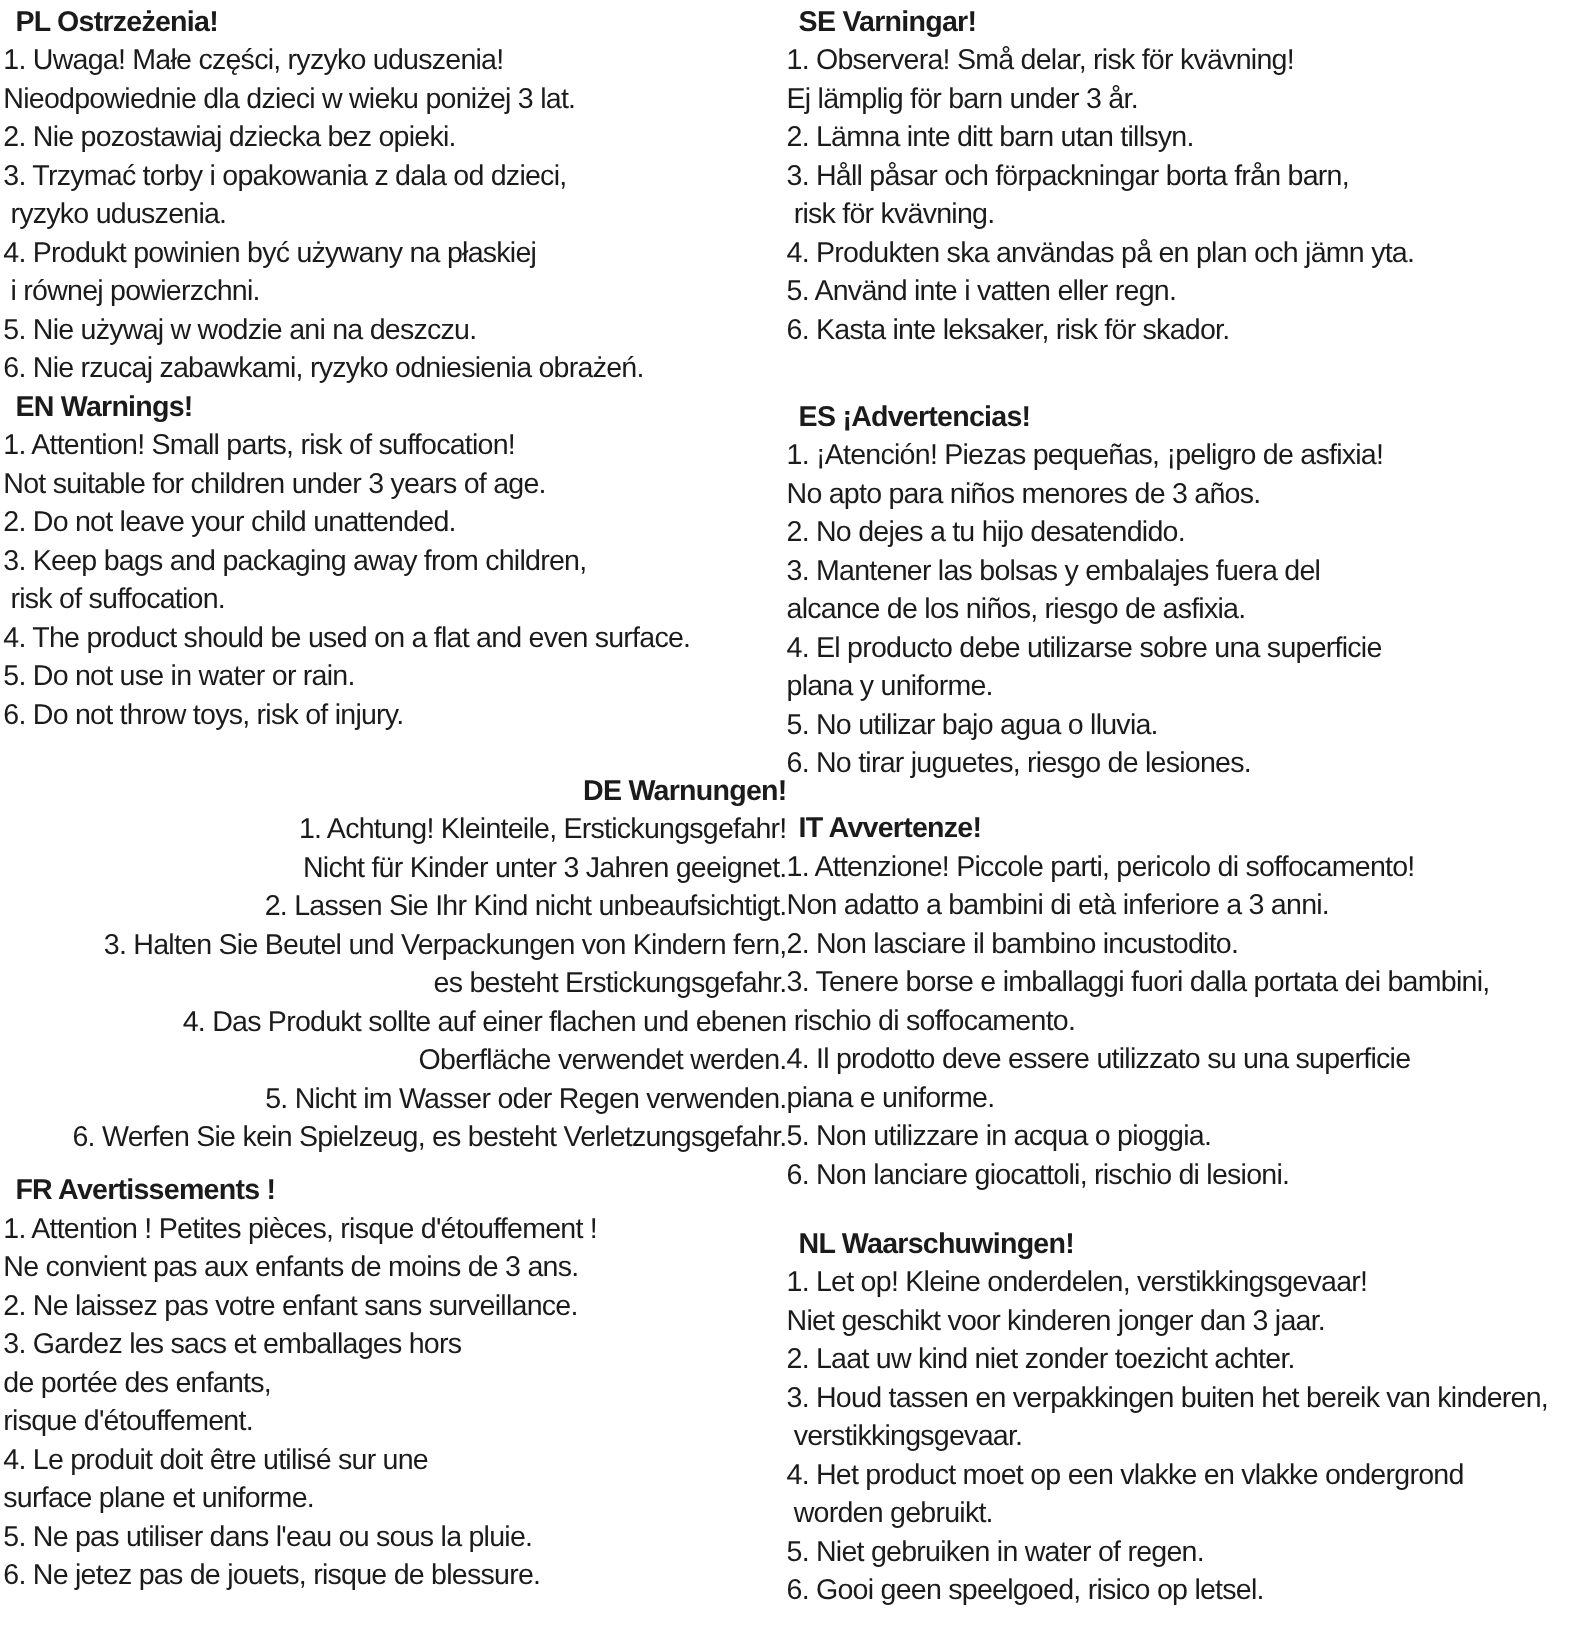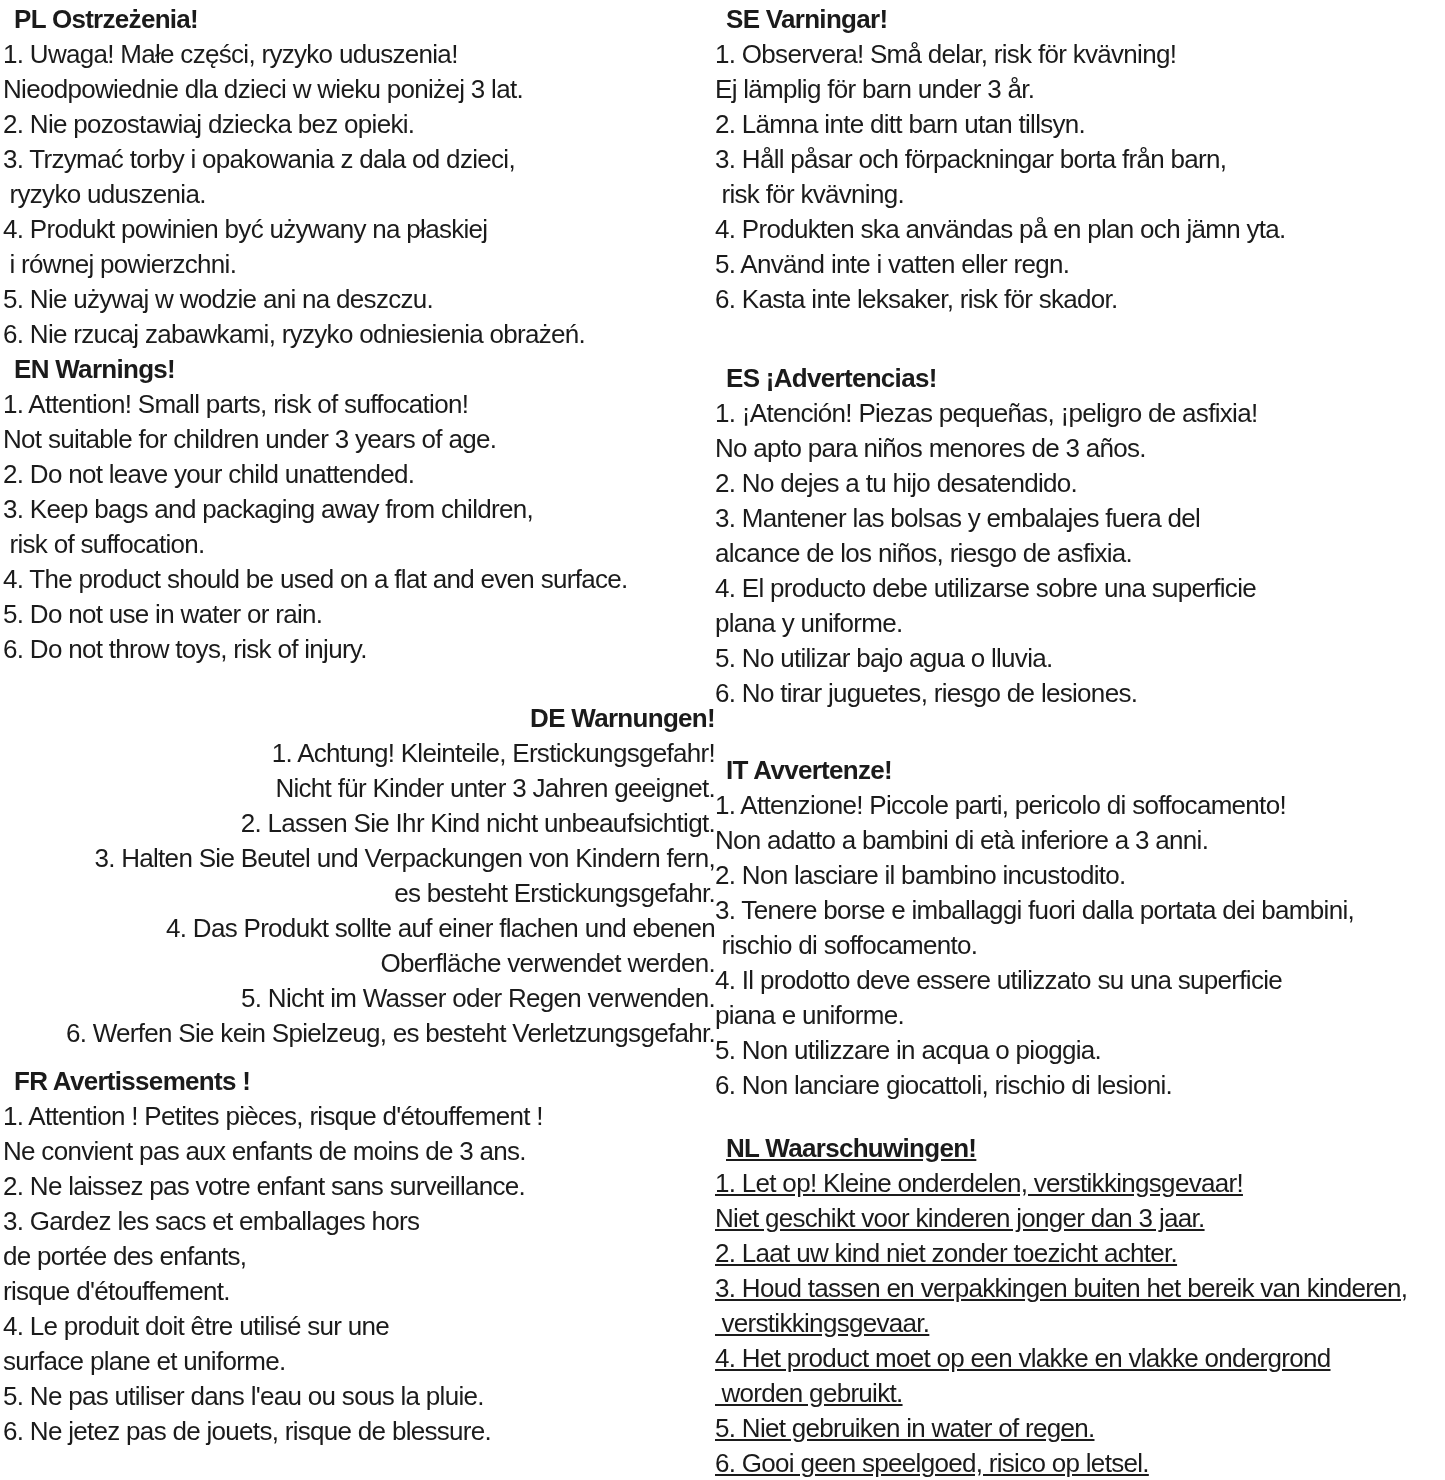--- a/index.html
+++ b/index.html
@@ -32,22 +32,22 @@
   .heading {
     font-weight: bold;
     padding-left: 11px;
   }
   .line { height: 35px; }
   
   .sec-en { }
   .sec-de { margin-top: 34px; text-align: right; }
   .sec-fr { margin-top: 13px; }
   .sec-es { margin-top: 44px; }
-  .sec-it { margin-top: 42px; }
-  .sec-nl { margin-top: 28px; text-decoration: underline; }
+  .sec-it { margin-top: 24px; }
+  .sec-nl { margin-top: 28px; }
 </style>
 </head>
 <body style="background: rgb(255, 255, 255); color: rgb(27, 27, 27);">
 
 <div class="page">
   <div class="column col-left"><section class="section sec-pl"><div class="heading">PL Ostrzeżenia!</div><div class="line">1. Uwaga! Małe części, ryzyko uduszenia!</div><div class="line">Nieodpowiednie dla dzieci w wieku poniżej 3 lat.</div><div class="line">2. Nie pozostawiaj dziecka bez opieki.</div><div class="line">3. Trzymać torby i opakowania z dala od dzieci,</div><div class="line"> ryzyko uduszenia.</div><div class="line">4. Produkt powinien być używany na płaskiej</div><div class="line"> i równej powierzchni.</div><div class="line">5. Nie używaj w wodzie ani na deszczu.</div><div class="line">6. Nie rzucaj zabawkami, ryzyko odniesienia obrażeń.</div></section><section class="section sec-en"><div class="heading">EN Warnings!</div><div class="line">1. Attention! Small parts, risk of suffocation!</div><div class="line">Not suitable for children under 3 years of age.</div><div class="line">2. Do not leave your child unattended.</div><div class="line">3. Keep bags and packaging away from children,</div><div class="line"> risk of suffocation.</div><div class="line">4. The product should be used on a flat and even surface.</div><div class="line">5. Do not use in water or rain.</div><div class="line">6. Do not throw toys, risk of injury.</div></section><section class="section sec-de"><div class="heading">DE Warnungen!</div><div class="line">1. Achtung! Kleinteile, Erstickungsgefahr!</div><div class="line">Nicht für Kinder unter 3 Jahren geeignet.</div><div class="line">2. Lassen Sie Ihr Kind nicht unbeaufsichtigt.</div><div class="line">3. Halten Sie Beutel und Verpackungen von Kindern fern,</div><div class="line">es besteht Erstickungsgefahr.</div><div class="line">4. Das Produkt sollte auf einer flachen und ebenen</div><div class="line">Oberfläche verwendet werden.</div><div class="line">5. Nicht im Wasser oder Regen verwenden.</div><div class="line">6. Werfen Sie kein Spielzeug, es besteht Verletzungsgefahr.</div></section><section class="section sec-fr"><div class="heading">FR Avertissements !</div><div class="line">1. Attention ! Petites pièces, risque d'étouffement !</div><div class="line">Ne convient pas aux enfants de moins de 3 ans.</div><div class="line">2. Ne laissez pas votre enfant sans surveillance.</div><div class="line">3. Gardez les sacs et emballages hors</div><div class="line">de portée des enfants,</div><div class="line">risque d'étouffement.</div><div class="line">4. Le produit doit être utilisé sur une</div><div class="line">surface plane et uniforme.</div><div class="line">5. Ne pas utiliser dans l'eau ou sous la pluie.</div><div class="line">6. Ne jetez pas de jouets, risque de blessure.</div></section></div>
   <div class="column col-right"><section class="section sec-se"><div class="heading">SE Varningar!</div><div class="line">1. Observera! Små delar, risk för kvävning!</div><div class="line">Ej lämplig för barn under 3 år.</div><div class="line">2. Lämna inte ditt barn utan tillsyn.</div><div class="line">3. Håll påsar och förpackningar borta från barn,</div><div class="line"> risk för kvävning.</div><div class="line">4. Produkten ska användas på en plan och jämn yta.</div><div class="line">5. Använd inte i vatten eller regn.</div><div class="line">6. Kasta inte leksaker, risk för skador.</div></section><section class="section sec-es"><div class="heading">ES ¡Advertencias!</div><div class="line">1. ¡Atención! Piezas pequeñas, ¡peligro de asfixia!</div><div class="line">No apto para niños menores de 3 años.</div><div class="line">2. No dejes a tu hijo desatendido.</div><div class="line">3. Mantener las bolsas y embalajes fuera del</div><div class="line">alcance de los niños, riesgo de asfixia.</div><div class="line">4. El producto debe utilizarse sobre una superficie</div><div class="line">plana y uniforme.</div><div class="line">5. No utilizar bajo agua o lluvia.</div><div class="line">6. No tirar juguetes, riesgo de lesiones.</div></section><section class="section sec-it"><div class="heading">IT Avvertenze!</div><div class="line">1. Attenzione! Piccole parti, pericolo di soffocamento!</div><div class="line">Non adatto a bambini di età inferiore a 3 anni.</div><div class="line">2. Non lasciare il bambino incustodito.</div><div class="line">3. Tenere borse e imballaggi fuori dalla portata dei bambini,</div><div class="line"> rischio di soffocamento.</div><div class="line">4. Il prodotto deve essere utilizzato su una superficie</div><div class="line">piana e uniforme.</div><div class="line">5. Non utilizzare in acqua o pioggia.</div><div class="line">6. Non lanciare giocattoli, rischio di lesioni.</div></section><section class="section sec-nl"><div class="heading">NL Waarschuwingen!</div><div class="line">1. Let op! Kleine onderdelen, verstikkingsgevaar!</div><div class="line">Niet geschikt voor kinderen jonger dan 3 jaar.</div><div class="line">2. Laat uw kind niet zonder toezicht achter.</div><div class="line">3. Houd tassen en verpakkingen buiten het bereik van kinderen,</div><div class="line"> verstikkingsgevaar.</div><div class="line">4. Het product moet op een vlakke en vlakke ondergrond</div><div class="line"> worden gebruikt.</div><div class="line">5. Niet gebruiken in water of regen.</div><div class="line">6. Gooi geen speelgoed, risico op letsel.</div></section></div>
 </div>
 
 </body></html>

